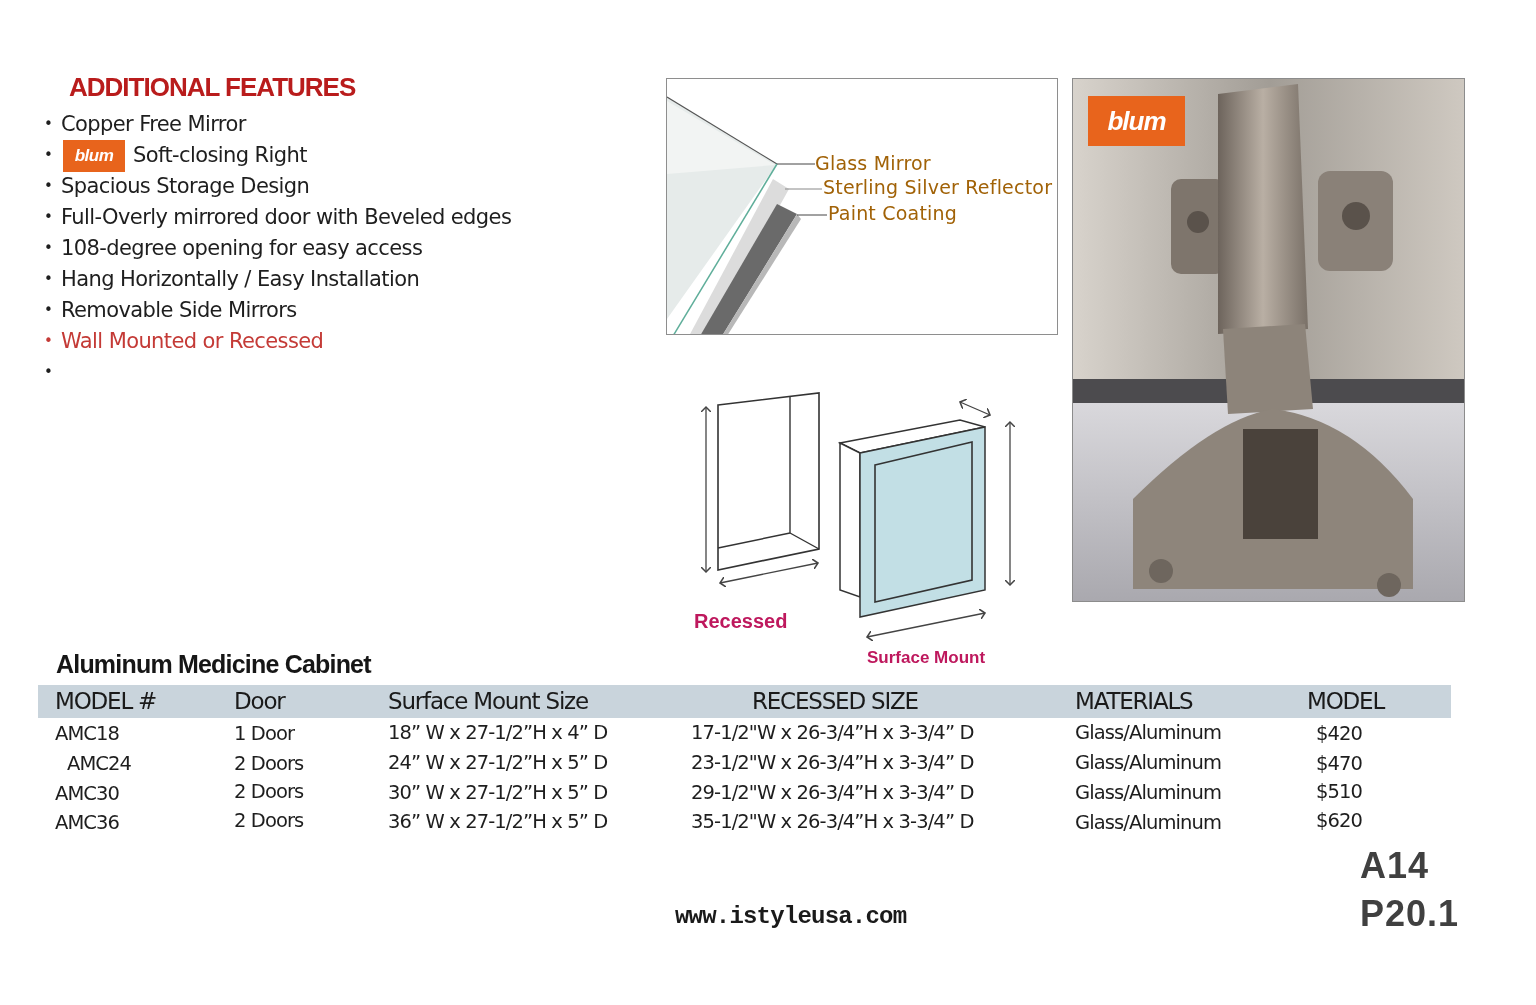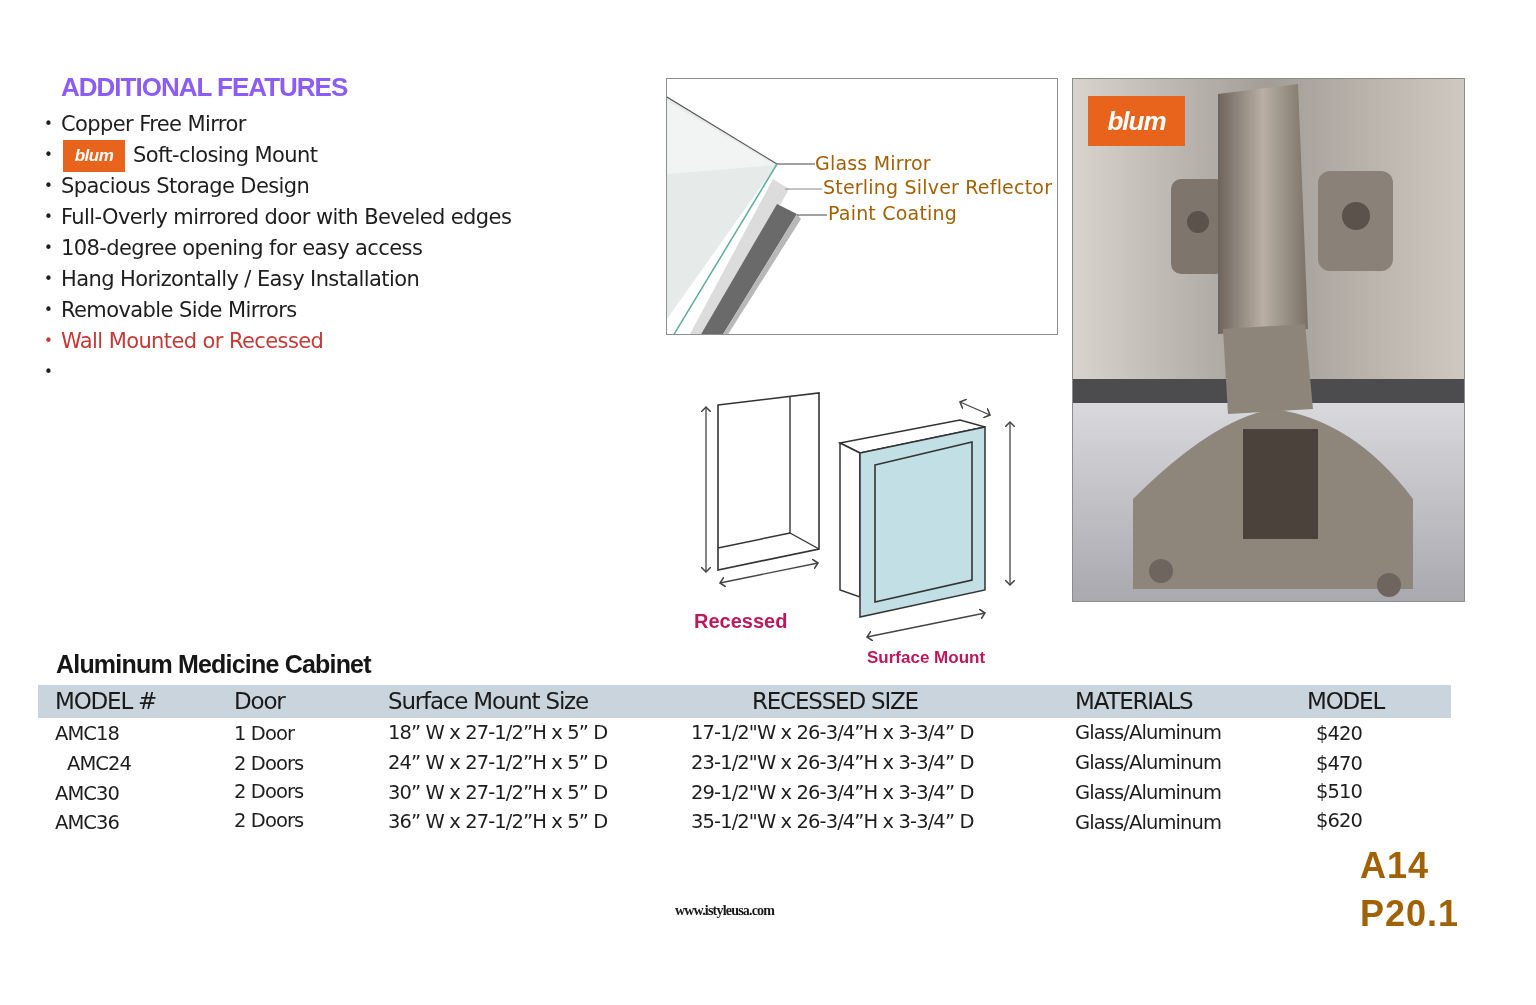--- a/index.html
+++ b/index.html
@@ -2,21 +2,21 @@
 <html><head>
 <meta charset="utf-8">
 <style>
   * { box-sizing: border-box; margin: 0; padding: 0; }
   html, body { width: 1536px; height: 1005px; background: #ffffff; overflow: hidden; }
   body { position: relative; font-family: "Liberation Sans", sans-serif; color: #1c1c1c; }
 
   .features { position: absolute; left: 44px; top: 72px; width: 560px; }
   .features h1 {
     font-family: "Liberation Sans", sans-serif; font-weight: bold;
-    font-size: 26px; letter-spacing: -1px; margin-left: 17px; color: #8b5cf6;
+    font-size: 26px; letter-spacing: -1px; margin-left: 25px; color: #b91c1c;
   }
   .features ul { list-style: none; margin-top: 6px; }
   .features li {
     font-family: "DejaVu Sans", sans-serif; font-size: 21px; letter-spacing: -0.6px;
     line-height: 31px; height: 31px; display: flex; align-items: center; color: #1e1e1e;
   }
   .features li .bullet { width: 17px; font-size: 15px; display: inline-block; }
   .features li.red { color: #c43a36; }
   .blum-badge {
     display: inline-flex; align-items: center; justify-content: center;
@@ -39,39 +39,39 @@
     background: #e8641c; color: #fff; font-weight: bold; font-style: italic;
     font-family: "Liberation Sans", sans-serif; font-size: 26px; display: flex; align-items: center; justify-content: center; letter-spacing: -1px; }
 
   .table-title { position: absolute; left: 56px; top: 650px; font-family: "Liberation Sans", sans-serif;
     font-weight: bold; font-size: 25px; letter-spacing: -0.8px; color: #161616; }
   .table-head { position: absolute; left: 38px; top: 685px; width: 1413px; height: 33px; background: #c9d4dc; }
   .th, .td { position: absolute; font-family: "DejaVu Sans", sans-serif; white-space: nowrap; }
   .th { font-size: 23px; letter-spacing: -1.2px; top: 688px; color: #1a1a1a; }
   .td { font-size: 19.5px; letter-spacing: -0.9px; color: #1e1e1e; }
 
-  .website { position: absolute; left: 675px; top: 903px; font-family: Liberation Serif, serif;
-    font-weight: bold; font-size: 14px; letter-spacing: -0.8px; color: #1a1a1a; }
+  .website { position: absolute; left: 675px; top: 903px; font-family: Liberation Mono, monospace;
+    font-weight: bold; font-size: 24px; letter-spacing: -0.8px; color: #1a1a1a; }
   .code { position: absolute; font-family: "Liberation Sans", sans-serif; font-weight: bold;
-    font-size: 36px; letter-spacing: 1px; color: #a16207; }
+    font-size: 36px; letter-spacing: 1px; color: #404040; }
 </style>
 </head>
 <body>
 
 <div class="features">
   <h1>ADDITIONAL FEATURES</h1>
   <ul>
     <li>
         <span class="bullet">•</span>
         <span>Copper  Free Mirror</span>
       </li>
     <li>
         <span class="bullet">•</span>
         <span class="blum-badge">blum</span>
-        <span>Soft-closing Mount</span>
+        <span>Soft-closing Right</span>
       </li>
     <li>
         <span class="bullet">•</span>
         <span>Spacious Storage Design</span>
       </li>
     <li>
         <span class="bullet">•</span>
         <span>Full-Overly mirrored door with Beveled edges</span>
       </li>
     <li>
@@ -181,21 +181,21 @@
 <div class="th" style="left:55px;">MODEL #</div>
 <div class="th" style="left:234px;">Door</div>
 <div class="th" style="left:388px;">Surface Mount Size</div>
 <div class="th" style="left:752px;">RECESSED SIZE</div>
 <div class="th" style="left:1075px;">MATERIALS</div>
 <div class="th" style="left:1307px;">MODEL</div>
 
 <div>
   <div class="td" style="left:55px; top:722px;">AMC18</div>
   <div class="td" style="left:234px; top:722px;">1 Door</div>
-  <div class="td" style="left:388px; top:721px;">18” W x 27-1/2”H x 5” D</div>
+  <div class="td" style="left:388px; top:721px;">18” W x 27-1/2”H x 4” D</div>
   <div class="td" style="left:691px; top:721px;">17-1/2"W x 26-3/4”H x 3-3/4” D</div>
   <div class="td" style="left:1075px; top:721px;">Glass/Aluminum</div>
   <div class="td" style="left:1316px; top:722px;">$420</div>
 </div>
 <div>
   <div class="td" style="left:67px; top:752px;">AMC24</div>
   <div class="td" style="left:234px; top:752px;">2 Doors</div>
   <div class="td" style="left:388px; top:751px;">24” W x 27-1/2”H x 5” D</div>
   <div class="td" style="left:691px; top:751px;">23-1/2"W x 26-3/4”H x 3-3/4” D</div>
   <div class="td" style="left:1075px; top:751px;">Glass/Aluminum</div>

